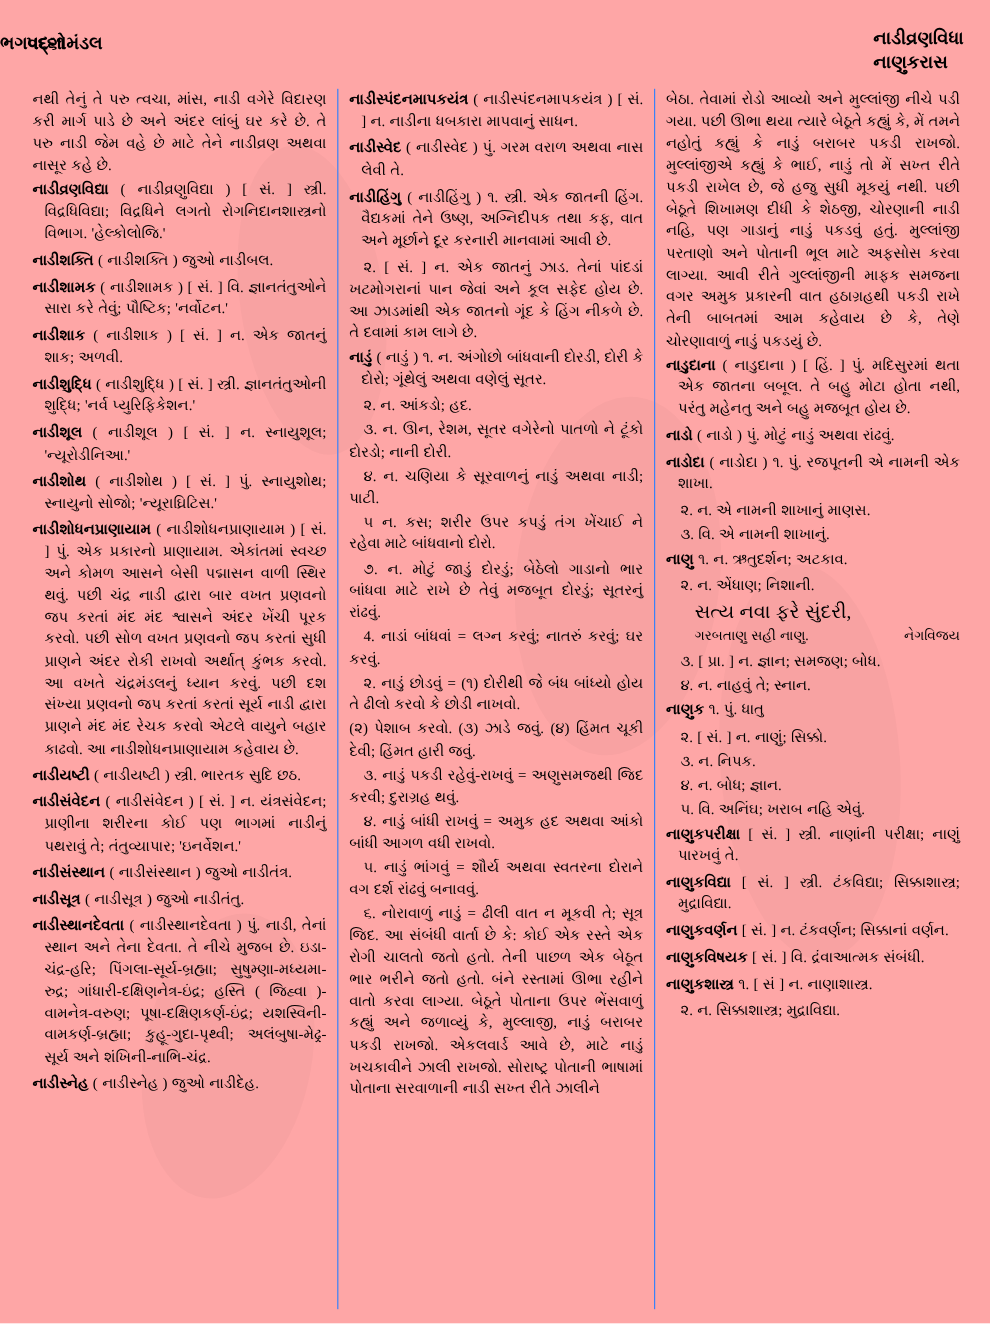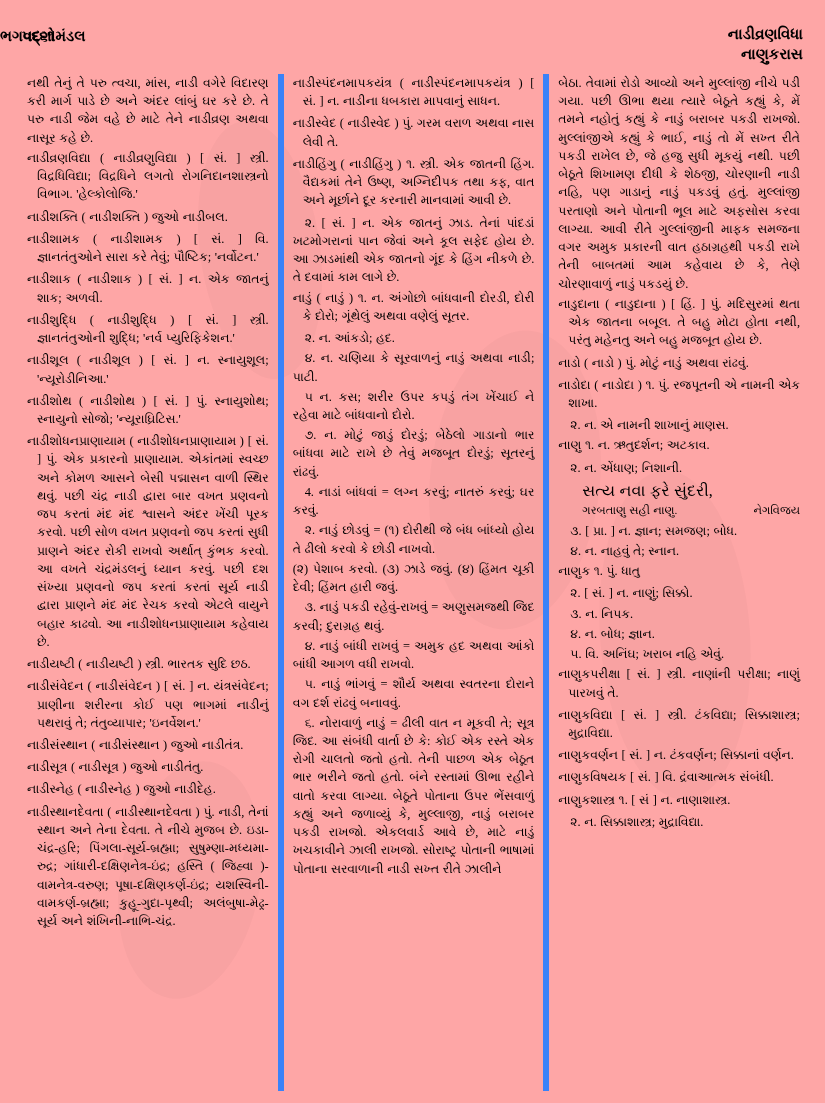--- a/index.html
+++ b/index.html
@@ -48,45 +48,46 @@
   .hdr-center {
     position: absolute;
     left: 0; right: 0; top: 6px;
     text-align: left;
     font-size: 15px;
     font-weight: bold;
   }
   .hdr-right {
     position: absolute;
     right: 22px; top: 2px;
-    text-align: right;
+    text-align: left;
     font-size: 15px;
     font-weight: bold;
     line-height: 1.35;
+    font-family: Liberation Mono, monospace;
   }
   .hdr-right div { display: block; }
 
   .columns {
     position: absolute;
     left: 18px;
     right: 16px;
     top: 74px;
     bottom: 12px;
     display: flex;
     gap: 0;
   }
   .col {
     flex: 1 1 0;
     box-sizing: border-box;
     padding: 0 9px;
     position: relative;
     overflow: hidden;
   }
   .col-1, .col-2 {
-    border-right: 6px solid #3b82f6;
+    border-right: 1px solid #3b82f6;
   }
   .entry {
     margin: 0 0 4px 0;
     font-size: 12.4px;
     line-height: 1.47;
     text-align: justify;
     text-justify: inter-word;
     text-indent: 0;
     padding-left: 10px;
     text-indent: -10px;
@@ -112,21 +113,21 @@
   .entry.verse-attr {
     padding-left: 24px;
     text-indent: 0;
     font-size: 11.4px;
     line-height: 1.45;
     margin-bottom: 3px;
     display: flex;
     justify-content: space-between;
   }
   .hw {
-    font-weight: normal;
+    font-weight: bold;
   }
 </style>
 </head>
 <body>
 
 <div class="page">
 
   <div class="watermark wm1"></div>
   <div class="watermark wm2"></div>
   <div class="watermark wm3"></div>
@@ -149,47 +150,49 @@
         <p class="entry"><span class="hw">નાડીશામક</span><span> ( નાડીશામક ) [ સં. ] વિ. જ્ઞાનતંતુઓને સારા કરે તેવું; પૌષ્ટિક; 'નર્વોટન.'</span></p>
         <p class="entry"><span class="hw">નાડીશાક</span><span> ( નાડીશાક ) [ સં. ] ન. એક જાતનું શાક; અળવી.</span></p>
         <p class="entry"><span class="hw">નાડીશુદ્ધિ</span><span> ( નાડીશુદ્ધિ ) [ સં. ] સ્ત્રી. જ્ઞાનતંતુઓની શુદ્ધિ; 'નર્વ પ્યુરિફિકેશન.'</span></p>
         <p class="entry"><span class="hw">નાડીશૂલ</span><span> ( નાડીશૂલ ) [ સં. ] ન. સ્નાયુશૂલ; 'ન્યૂરોડીનિઆ.'</span></p>
         <p class="entry"><span class="hw">નાડીશોથ</span><span> ( નાડીશોથ ) [ સં. ] પું. સ્નાયુશોથ; સ્નાયુનો સોજો; 'ન્યૂરાઘ્રિટિસ.'</span></p>
         <p class="entry"><span class="hw">નાડીશોધનપ્રાણાયામ</span><span> ( નાડીશોધનપ્રાણાયામ ) [ સં. ] પું. એક પ્રકારનો પ્રાણાયામ. એકાંતમાં સ્વચ્છ અને કોમળ આસને બેસી પદ્માસન વાળી સ્થિર થવું. પછી ચંદ્ર નાડી દ્વારા બાર વખત પ્રણવનો જપ કરતાં મંદ મંદ શ્વાસને અંદર ખેંચી પૂરક કરવો. પછી સોળ વખત પ્રણવનો જપ કરતાં સુધી પ્રાણને અંદર રોકી રાખવો અર્થાત્ કુંભક કરવો. આ વખતે ચંદ્રમંડલનું ધ્યાન કરવું. પછી દશ સંખ્યા પ્રણવનો જપ કરતાં કરતાં સૂર્ય નાડી દ્વારા પ્રાણને મંદ મંદ રેચક કરવો એટલે વાયુને બહાર કાઢવો. આ નાડીશોધનપ્રાણાયામ કહેવાય છે.</span></p>
         <p class="entry"><span class="hw">નાડીયષ્ટી</span><span> ( નાડીયષ્ટી ) સ્ત્રી. ભારતક સુદિ છઠ.</span></p>
         <p class="entry"><span class="hw">નાડીસંવેદન</span><span> ( નાડીસંવેદન ) [ સં. ] ન. યંત્રસંવેદન; પ્રાણીના શરીરના કોઈ પણ ભાગમાં નાડીનું પથરાવું તે; તંતુવ્યાપાર; 'ઇનર્વેશન.'</span></p>
         <p class="entry"><span class="hw">નાડીસંસ્થાન</span><span> ( નાડીસંસ્થાન ) જુઓ નાડીતંત્ર.</span></p>
         <p class="entry"><span class="hw">નાડીસૂત્ર</span><span> ( નાડીસૂત્ર ) જુઓ નાડીતંતુ.</span></p>
+        <p class="entry"><span class="hw">નાડીસ્થાનદેવતા</span><span> ( નાડીસ્થાનદેવતા ) પું. નાડી, તેનાં સ્થાન અને તેના દેવતા. તે નીચે મુજબ છે. ઇડા-ચંદ્ર-હરિ; પિંગલા-સૂર્ય-બ્રહ્મા; સુષુમ્ણા-મધ્યમા-રુદ્ર; ગાંધારી-દક્ષિણનેત્ર-ઇંદ્ર; હસ્તિ ( જિહ્વા )-વામનેત્ર-વરુણ; પૂષા-દક્ષિણકર્ણ-ઇંદ્ર; યશસ્વિની-વામકર્ણ-બ્રહ્મા; કુહૂ-ગુદા-પૃથ્વી; અલંબુષા-મેઢ્ર-સૂર્ય અને શંખિની-નાભિ-ચંદ્ર.</span></p>
         <p class="entry"><span class="hw">નાડીસ્નેહ</span><span> ( નાડીસ્નેહ ) જુઓ નાડીદેહ.</span></p>
-        <p class="entry"><span class="hw">નાડીસ્થાનદેવતા</span><span> ( નાડીસ્થાનદેવતા ) પું. નાડી, તેનાં સ્થાન અને તેના દેવતા. તે નીચે મુજબ છે. ઇડા-ચંદ્ર-હરિ; પિંગલા-સૂર્ય-બ્રહ્મા; સુષુમ્ણા-મધ્યમા-રુદ્ર; ગાંધારી-દક્ષિણનેત્ર-ઇંદ્ર; હસ્તિ ( જિહ્વા )-વામનેત્ર-વરુણ; પૂષા-દક્ષિણકર્ણ-ઇંદ્ર; યશસ્વિની-વામકર્ણ-બ્રહ્મા; કુહૂ-ગુદા-પૃથ્વી; અલંબુષા-મેઢ્ર-સૂર્ય અને શંખિની-નાભિ-ચંદ્ર.</span></p>
       </div>
     <div class="col col-2">
         <p class="entry"><span class="hw">નાડીસ્પંદનમાપકયંત્ર</span><span> ( નાડીસ્પંદનમાપકયંત્ર ) [ સં. ] ન. નાડીના ધબકારા માપવાનું સાધન.</span></p>
         <p class="entry"><span class="hw">નાડીસ્વેદ</span><span> ( નાડીસ્વેદ ) પું. ગરમ વરાળ અથવા નાસ લેવી તે.</span></p>
         <p class="entry"><span class="hw">નાડીહિંગુ</span><span> ( નાડીહિંગુ ) ૧. સ્ત્રી. એક જાતની હિંગ. વૈદ્યકમાં તેને ઉષ્ણ, અગ્નિદીપક તથા કફ, વાત અને મૂર્છાને દૂર કરનારી માનવામાં આવી છે.</span></p>
         <p class="entry sense">૨. [ સં. ] ન. એક જાતનું ઝાડ. તેનાં પાંદડાં ખટમોગરાનાં પાન જેવાં અને કૂલ સફેદ હોય છે. આ ઝાડમાંથી એક જાતનો ગૂંદ કે હિંગ નીકળે છે. તે દવામાં કામ લાગે છે.</p>
         <p class="entry"><span class="hw">નાડું</span><span> ( નાડું ) ૧. ન. અંગોછો બાંધવાની દોરડી, દોરી કે દોરો; ગૂંથેલું અથવા વણેલું સૂતર.</span></p>
         <p class="entry sense">૨. ન. આંકડો; હદ.</p>
+        <p class="entry sense">૩. ન. ઊન, રેશમ, સૂતર વગેરેનો પાતળો ને ટૂંકો દોરડો; નાની દોરી.</p>
         <p class="entry sense">૪. ન. ચણિયા કે સૂરવાળનું નાડું અથવા નાડી; પાટી.</p>
         <p class="entry sense">૫ ન. કસ; શરીર ઉપર કપડું તંગ ખેંચાઈ ને રહેવા માટે બાંધવાનો દોરો.</p>
         <p class="entry sense">૭. ન. મોટું જાડું દોરડું; બેઠેલો ગાડાનો ભાર બાંધવા માટે રાખે છે તેવું મજબૂત દોરડું; સૂતરનું રાંઢવું.</p>
         <p class="entry sense">4. નાડાં બાંધવાં = લગ્ન કરવું; નાતરું કરવું; ઘર કરવું.</p>
         <p class="entry sense">૨. નાડું છોડવું = (૧) દોરીથી જે બંધ બાંધ્યો હોય તે ઢીલો કરવો કે છોડી નાખવો.</p>
         <p class="entry cont">(૨) પેશાબ કરવો. (૩) ઝાડે જવું. (૪) હિંમત ચૂકી દેવી; હિંમત હારી જવું.</p>
         <p class="entry sense">૩. નાડું પકડી રહેવું-રાખવું = અણુસમજથી જિદ કરવી; દુરાગ્રહ થવું.</p>
         <p class="entry sense">૪. નાડું બાંધી રાખવું = અમુક હદ અથવા આંકો બાંધી આગળ વધી રાખવો.</p>
         <p class="entry sense">૫. નાડું ભાંગવું = શૌર્ય અથવા સ્વતરના દોરાને વગ દર્શ રાંઢવું બનાવવું.</p>
         <p class="entry sense">૬. નોરાવાળું નાડું = ઢીલી વાત ન મૂકવી તે; સૂત્ર જિદ. આ સંબંધી વાર્તા છે કે: કોઈ એક રસ્તે એક રોગી ચાલતો જતો હતો. તેની પાછળ એક બેઠૂત ભાર ભરીને જતો હતો. બંને રસ્તામાં ઊભા રહીને વાતો કરવા લાગ્યા. બેઠૂતે પોતાના ઉપર ભેંસવાળું કહ્યું અને જળાવ્યું કે, મુલ્લાજી, નાડું બરાબર પકડી રાખજો. એકલવાર્ડ આવે છે, માટે નાડું ખચકાવીને ઝાલી રાખજો. સોરાષ્ટ્ર પોતાની ભાષામાં પોતાના સરવાળાની નાડી સખ્ત રીતે ઝાલીને</p>
       </div>
     <div class="col col-3">
         <p class="entry cont">બેઠા. તેવામાં રોડો આવ્યો અને મુલ્લાંજી નીચે પડી ગયા. પછી ઊભા થયા ત્યારે બેઠૂતે કહ્યું કે, મેં તમને નહોતું કહ્યું કે નાડું બરાબર પકડી રાખજો. મુલ્લાંજીએ કહ્યું કે ભાઈ, નાડું તો મેં સખ્ત રીતે પકડી રાખેલ છે, જે હજુ સુધી મૂકયું નથી. પછી બેઠૂતે શિખામણ દીધી કે શેઠજી, ચોરણાની નાડી નહિ, પણ ગાડાનું નાડું પકડવું હતું. મુલ્લાંજી પરતાણો અને પોતાની ભૂલ માટે અફસોસ કરવા લાગ્યા. આવી રીતે ગુલ્લાંજીની માફક સમજના વગર અમુક પ્રકારની વાત હઠાગ્રહથી પકડી રાખે તેની બાબતમાં આમ કહેવાય છે કે, તેણે ચોરણાવાળું નાડું પકડયું છે.</p>
         <p class="entry"><span class="hw">નાડુદાના</span><span> ( નાડુદાના ) [ હિં. ] પું. મદિસુરમાં થતા એક જાતના બબૂલ. તે બહુ મોટા હોતા નથી, પરંતુ મહેનતુ અને બહુ મજબૂત હોય છે.</span></p>
         <p class="entry"><span class="hw">નાડો</span><span> ( નાડો ) પું. મોટું નાડું અથવા રાંઢવું.</span></p>
         <p class="entry"><span class="hw">નાડોદા</span><span> ( નાડોદા ) ૧. પું. રજપૂતની એ નામની એક શાખા.</span></p>
         <p class="entry sense">૨. ન. એ નામની શાખાનું માણસ.</p>
+        <p class="entry sense">૩. વિ. એ નામની શાખાનું.</p>
         <p class="entry"><span class="hw">નાણુ</span><span> ૧. ન. ઋતુદર્શન; અટકાવ.</span></p>
         <p class="entry sense">૨. ન. એંધાણ; નિશાની.</p>
         <p class="entry verse">સત્ય નવા ફરે સુંદરી,</p>
         <p class="entry verse-attr">
           <span>ગરબતાણુ સહી નાણુ.</span>
           <span>નેગવિજય</span>
         </p>
         <p class="entry sense">૩. [ પ્રા. ] ન. જ્ઞાન; સમજણ; બોધ.</p>
         <p class="entry sense">૪. ન. નાહવું તે; સ્નાન.</p>
         <p class="entry"><span class="hw">નાણુક</span><span> ૧. પું. ધાતુ</span></p>

